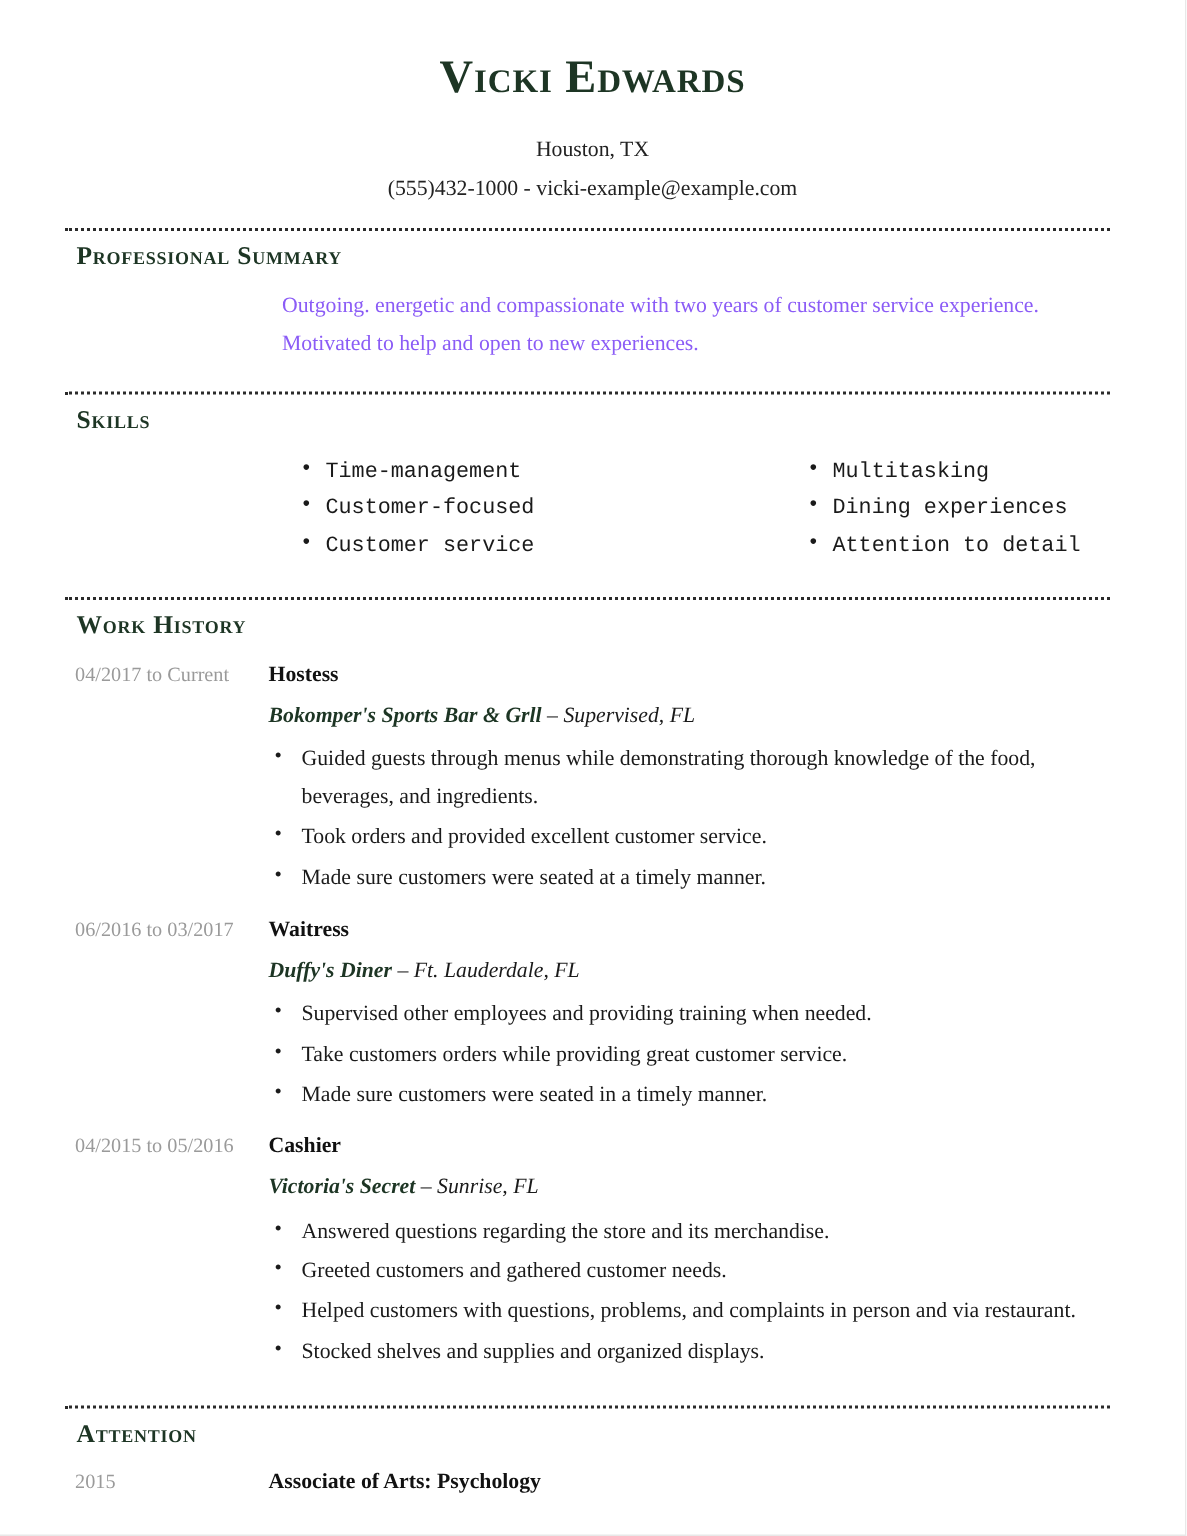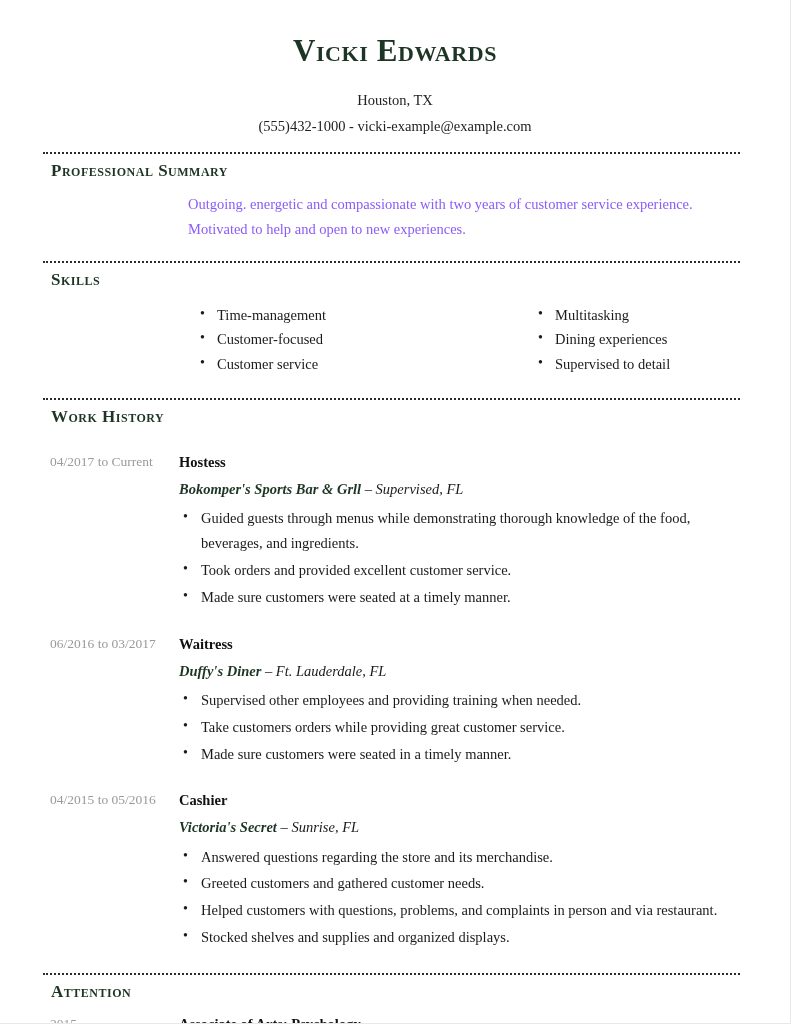--- a/index.html
+++ b/index.html
@@ -80,20 +80,21 @@
 
   
   .skills-wrap {
     display: flex;
     margin: 12px 0 0 155px;
     width: 590px;
   }
   .skills-col {
     width: 50%;
     box-sizing: border-box;
+    font-family: Liberation Mono, monospace;
   }
   .skills-col.right {
     padding-left: 43px;
   }
   .skill-item {
     position: relative;
     font-size: 14.5px;
     line-height: 1.7;
     padding-left: 19px;
     color: #1a1a1a;
@@ -103,21 +104,21 @@
     position: absolute;
     left: 2px;
     top: -1px;
     font-size: 14px;
     color: #1a1a1a;
   }
 
   
   .job {
     display: flex;
-    margin-top: 24px;
+    margin-top: 12px;
   }
   .job-dates {
     width: 136px;
     flex: 0 0 136px;
     padding-left: 7px;
     box-sizing: border-box;
     font-size: 13.5px;
     color: #9a9a9a;
     line-height: 1.45;
     white-space: nowrap;
@@ -221,21 +222,21 @@
     <div class="section-title">Skills</div>
     <div class="skills-wrap">
       <div class="skills-col left">
         <div class="skill-item">Time-management</div>
         <div class="skill-item">Customer-focused</div>
         <div class="skill-item">Customer service</div>
       </div>
       <div class="skills-col right">
         <div class="skill-item">Multitasking</div>
         <div class="skill-item">Dining experiences</div>
-        <div class="skill-item">Supervised to detail</div>
+        <div class="skill-item">Attention to detail</div>
       </div>
     </div>
   </div>
 
   <div class="section sp-work">
     <div class="rule"></div>
     <div class="section-title">Work History</div>
 
     <div class="job">
       <div class="job-dates">04/2017 to Current</div>

